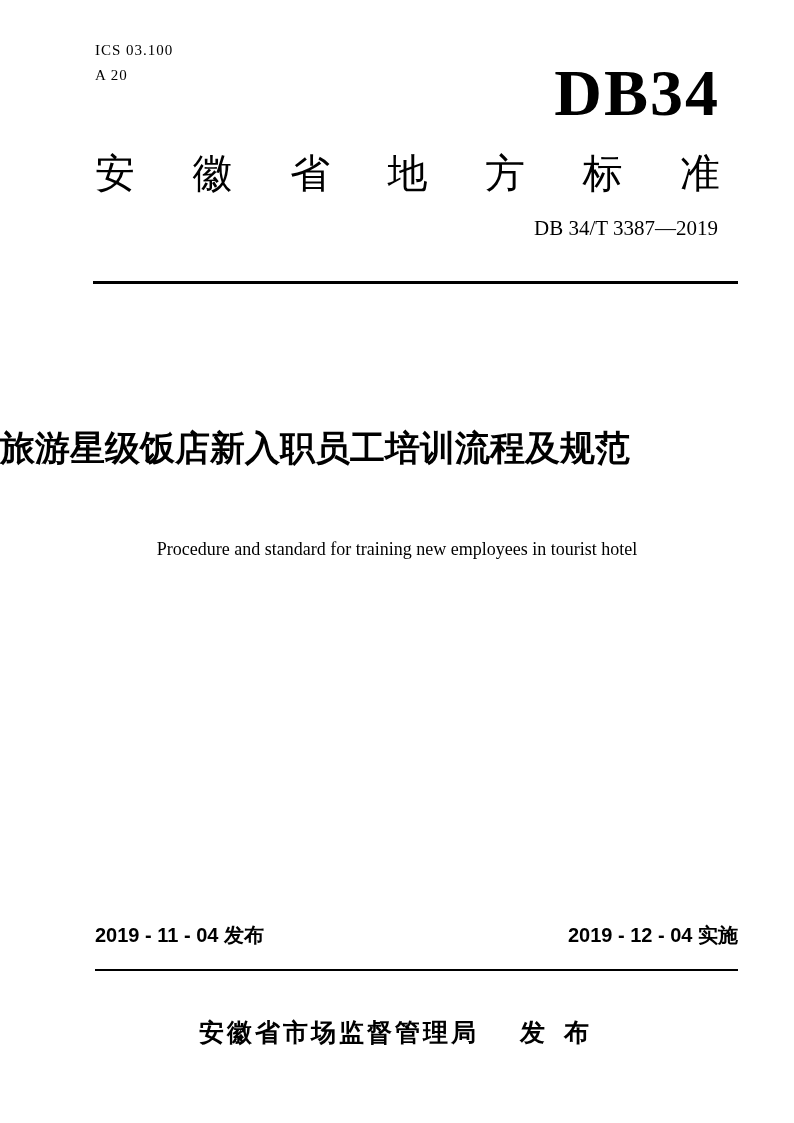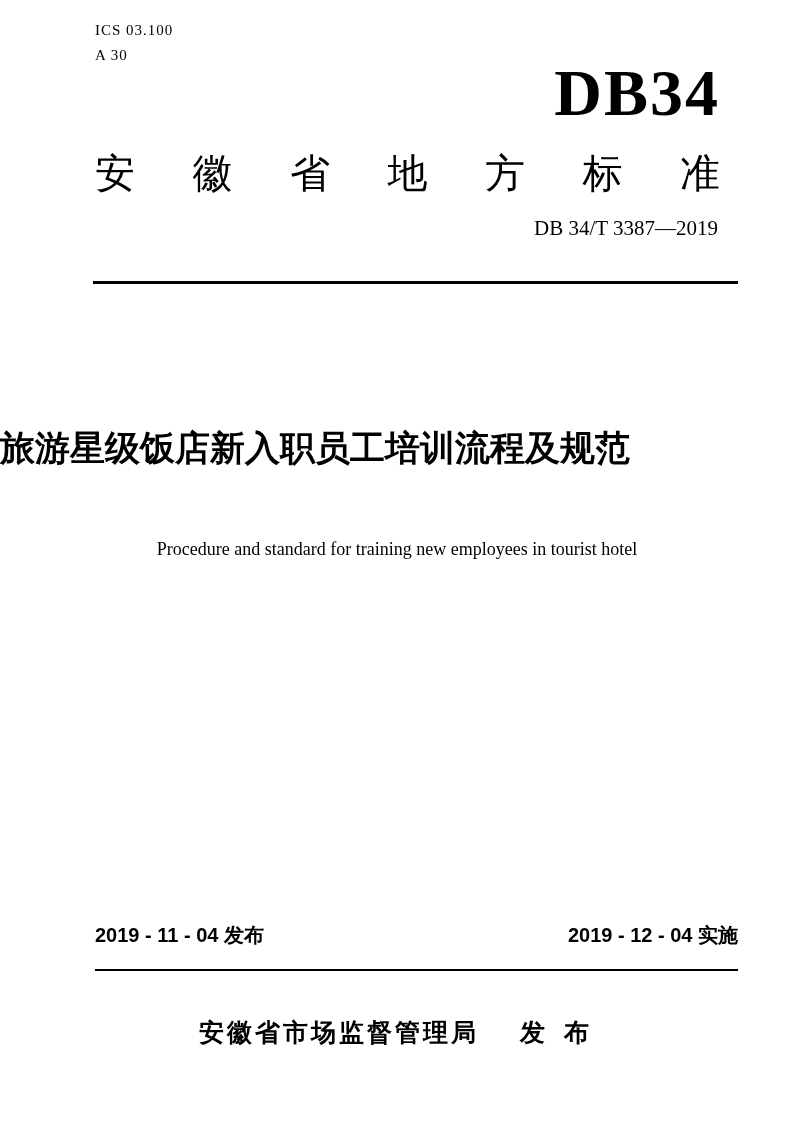--- a/index.html
+++ b/index.html
@@ -11,21 +11,21 @@
     width: 794px;
     height: 1123px;
     margin: 0 auto;
     background: #ffffff;
     overflow: hidden;
   }
 
   .ics-block {
     position: absolute;
     left: 95px;
-    top: 18px;
+    top: 38px;
     font-family: "Liberation Serif", serif;
     font-size: 15px;
     line-height: 25px;
     letter-spacing: 1px;
   }
 
   .db-logo {
     position: absolute;
     right: 74px;
     top: 60px;
@@ -123,21 +123,21 @@
   .publisher-name { letter-spacing: 3px; font-family: Liberation Serif, serif; }
   .publish-label { margin-left: 34px; letter-spacing: 6px; }
 </style>
 </head>
 <body>
 
 <div class="page">
 
   <div class="ics-block">
     <div>ICS 03.100</div>
-    <div>A 30</div>
+    <div>A 20</div>
   </div>
 
   <div class="db-logo">DB34</div>
 
   <div class="std-type">
       <span>安</span>
       <span>徽</span>
       <span>省</span>
       <span>地</span>
       <span>方</span>

